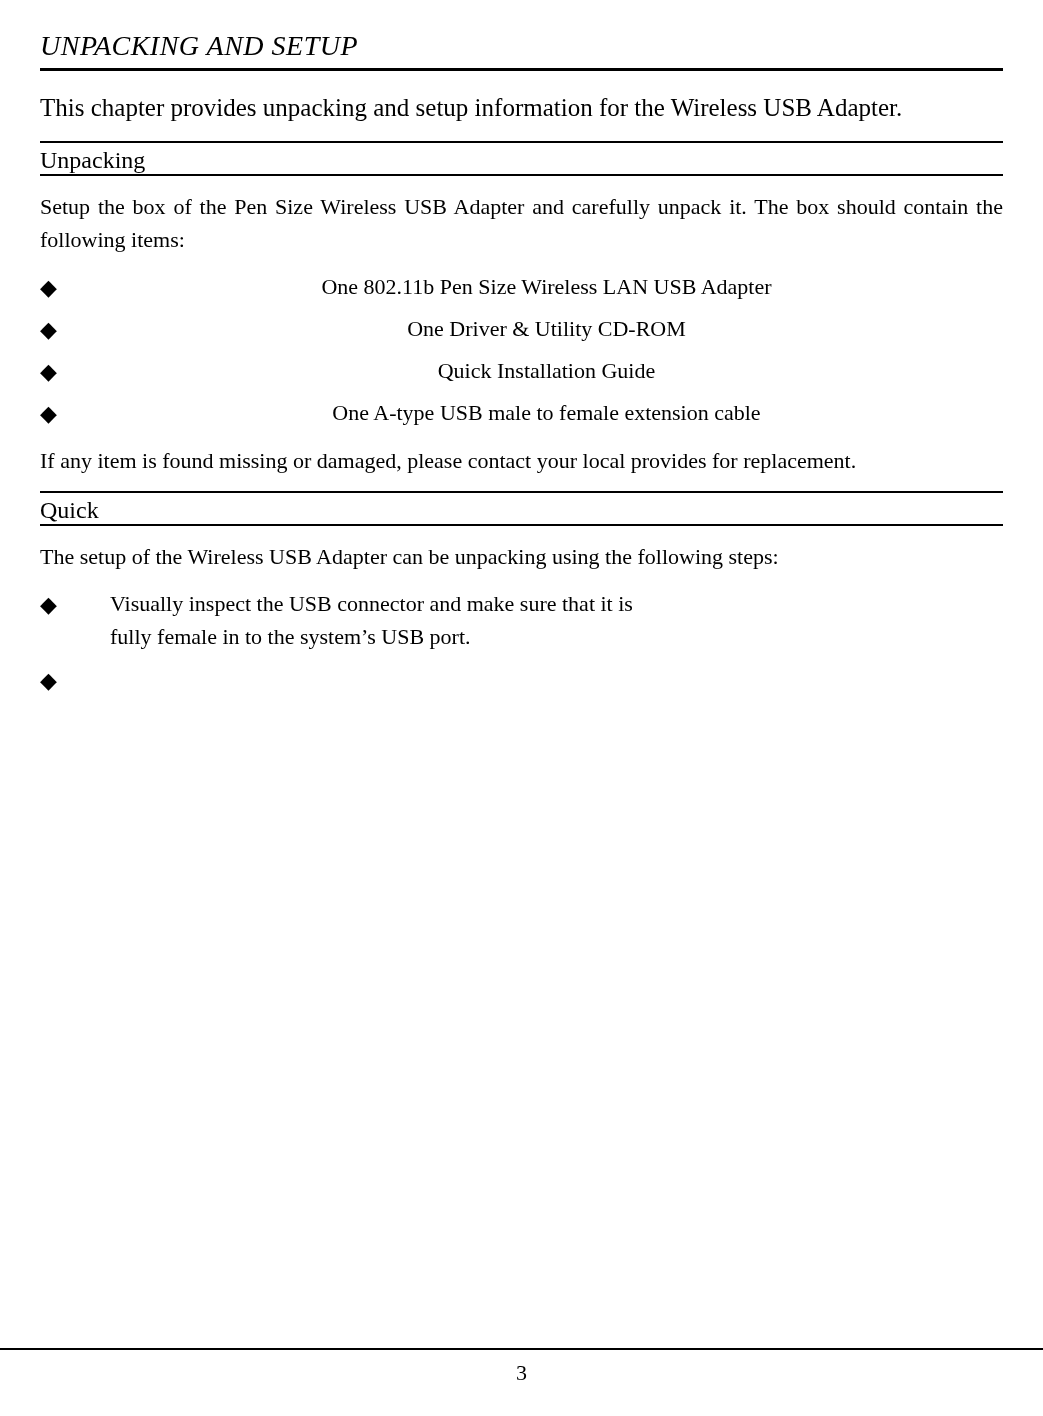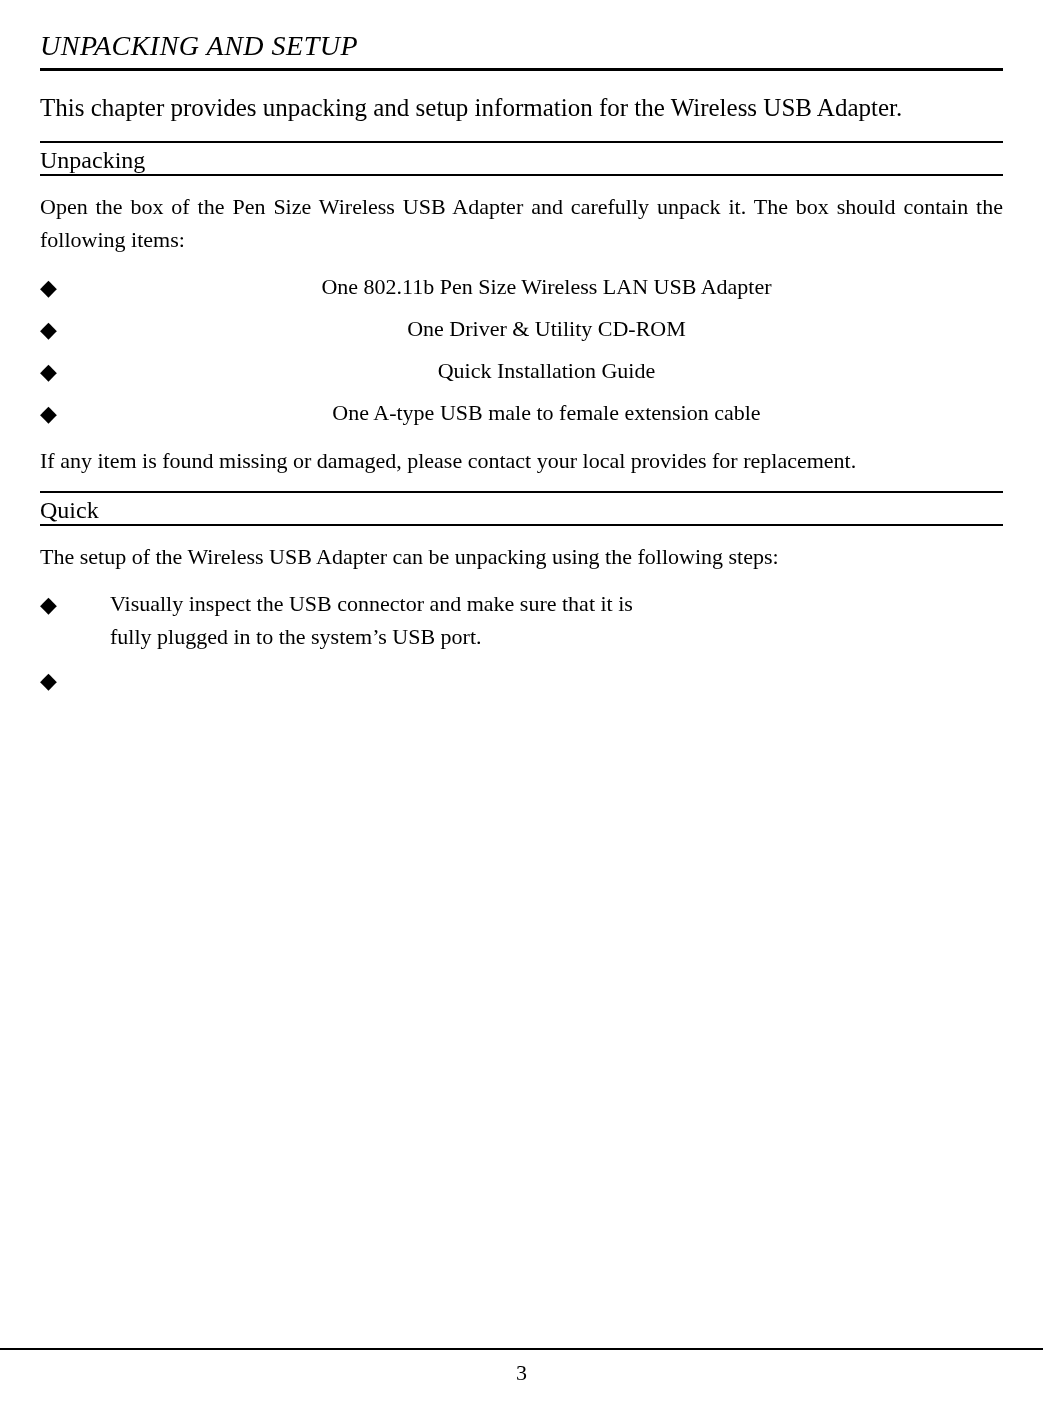--- a/index.html
+++ b/index.html
@@ -127,21 +127,21 @@
 </head>
 <body>
 
 <div class="page-title">UNPACKING AND SETUP</div>
 
 <p class="intro-paragraph">This  chapter  provides  unpacking  and  setup  information  for  the Wireless USB Adapter.</p>
 
 <hr class="section-divider">
 <h2 class="section-heading">Unpacking</h2>
 
-<p class="section-paragraph">Open  the  box  of  the  Pen  Size  Wireless  USB  Adapter  and  carefully unpack it. The box should contain the following items:</p>
+<p class="section-paragraph">Setup  the  box  of  the  Pen  Size  Wireless  USB  Adapter  and  carefully unpack it. The box should contain the following items:</p>
 
 <ul class="bullet-list">
   <li>
     <span class="bullet-diamond">◆</span>
     <span class="bullet-text">One 802.11b Pen Size Wireless LAN USB Adapter</span>
   </li>
   <li>
     <span class="bullet-diamond">◆</span>
     <span class="bullet-text">One Driver &amp; Utility CD-ROM</span>
   </li>
@@ -160,21 +160,21 @@
 <hr class="section-divider">
 <h2 class="section-heading">Quick</h2>
 
 <p class="section-paragraph">The  setup  of  the  Wireless  USB  Adapter  can  be  unpacking  using  the following steps:</p>
 
 <ul class="bullet-list-indent">
   <li>
     <span class="bullet-diamond-indent">◆</span>
     <span class="bullet-text-indent">
       <span>Visually  inspect  the  USB  connector  and  make  sure  that  it  is</span><br>
-      <span>fully plugged in to the system’s USB port.</span>
+      <span>fully female in to the system’s USB port.</span>
     </span>
   </li>
   <li>
     <span class="bullet-diamond-indent">◆</span>
     <span class="bullet-text-indent">
       <br>
     </span>
   </li>
 </ul>
 

